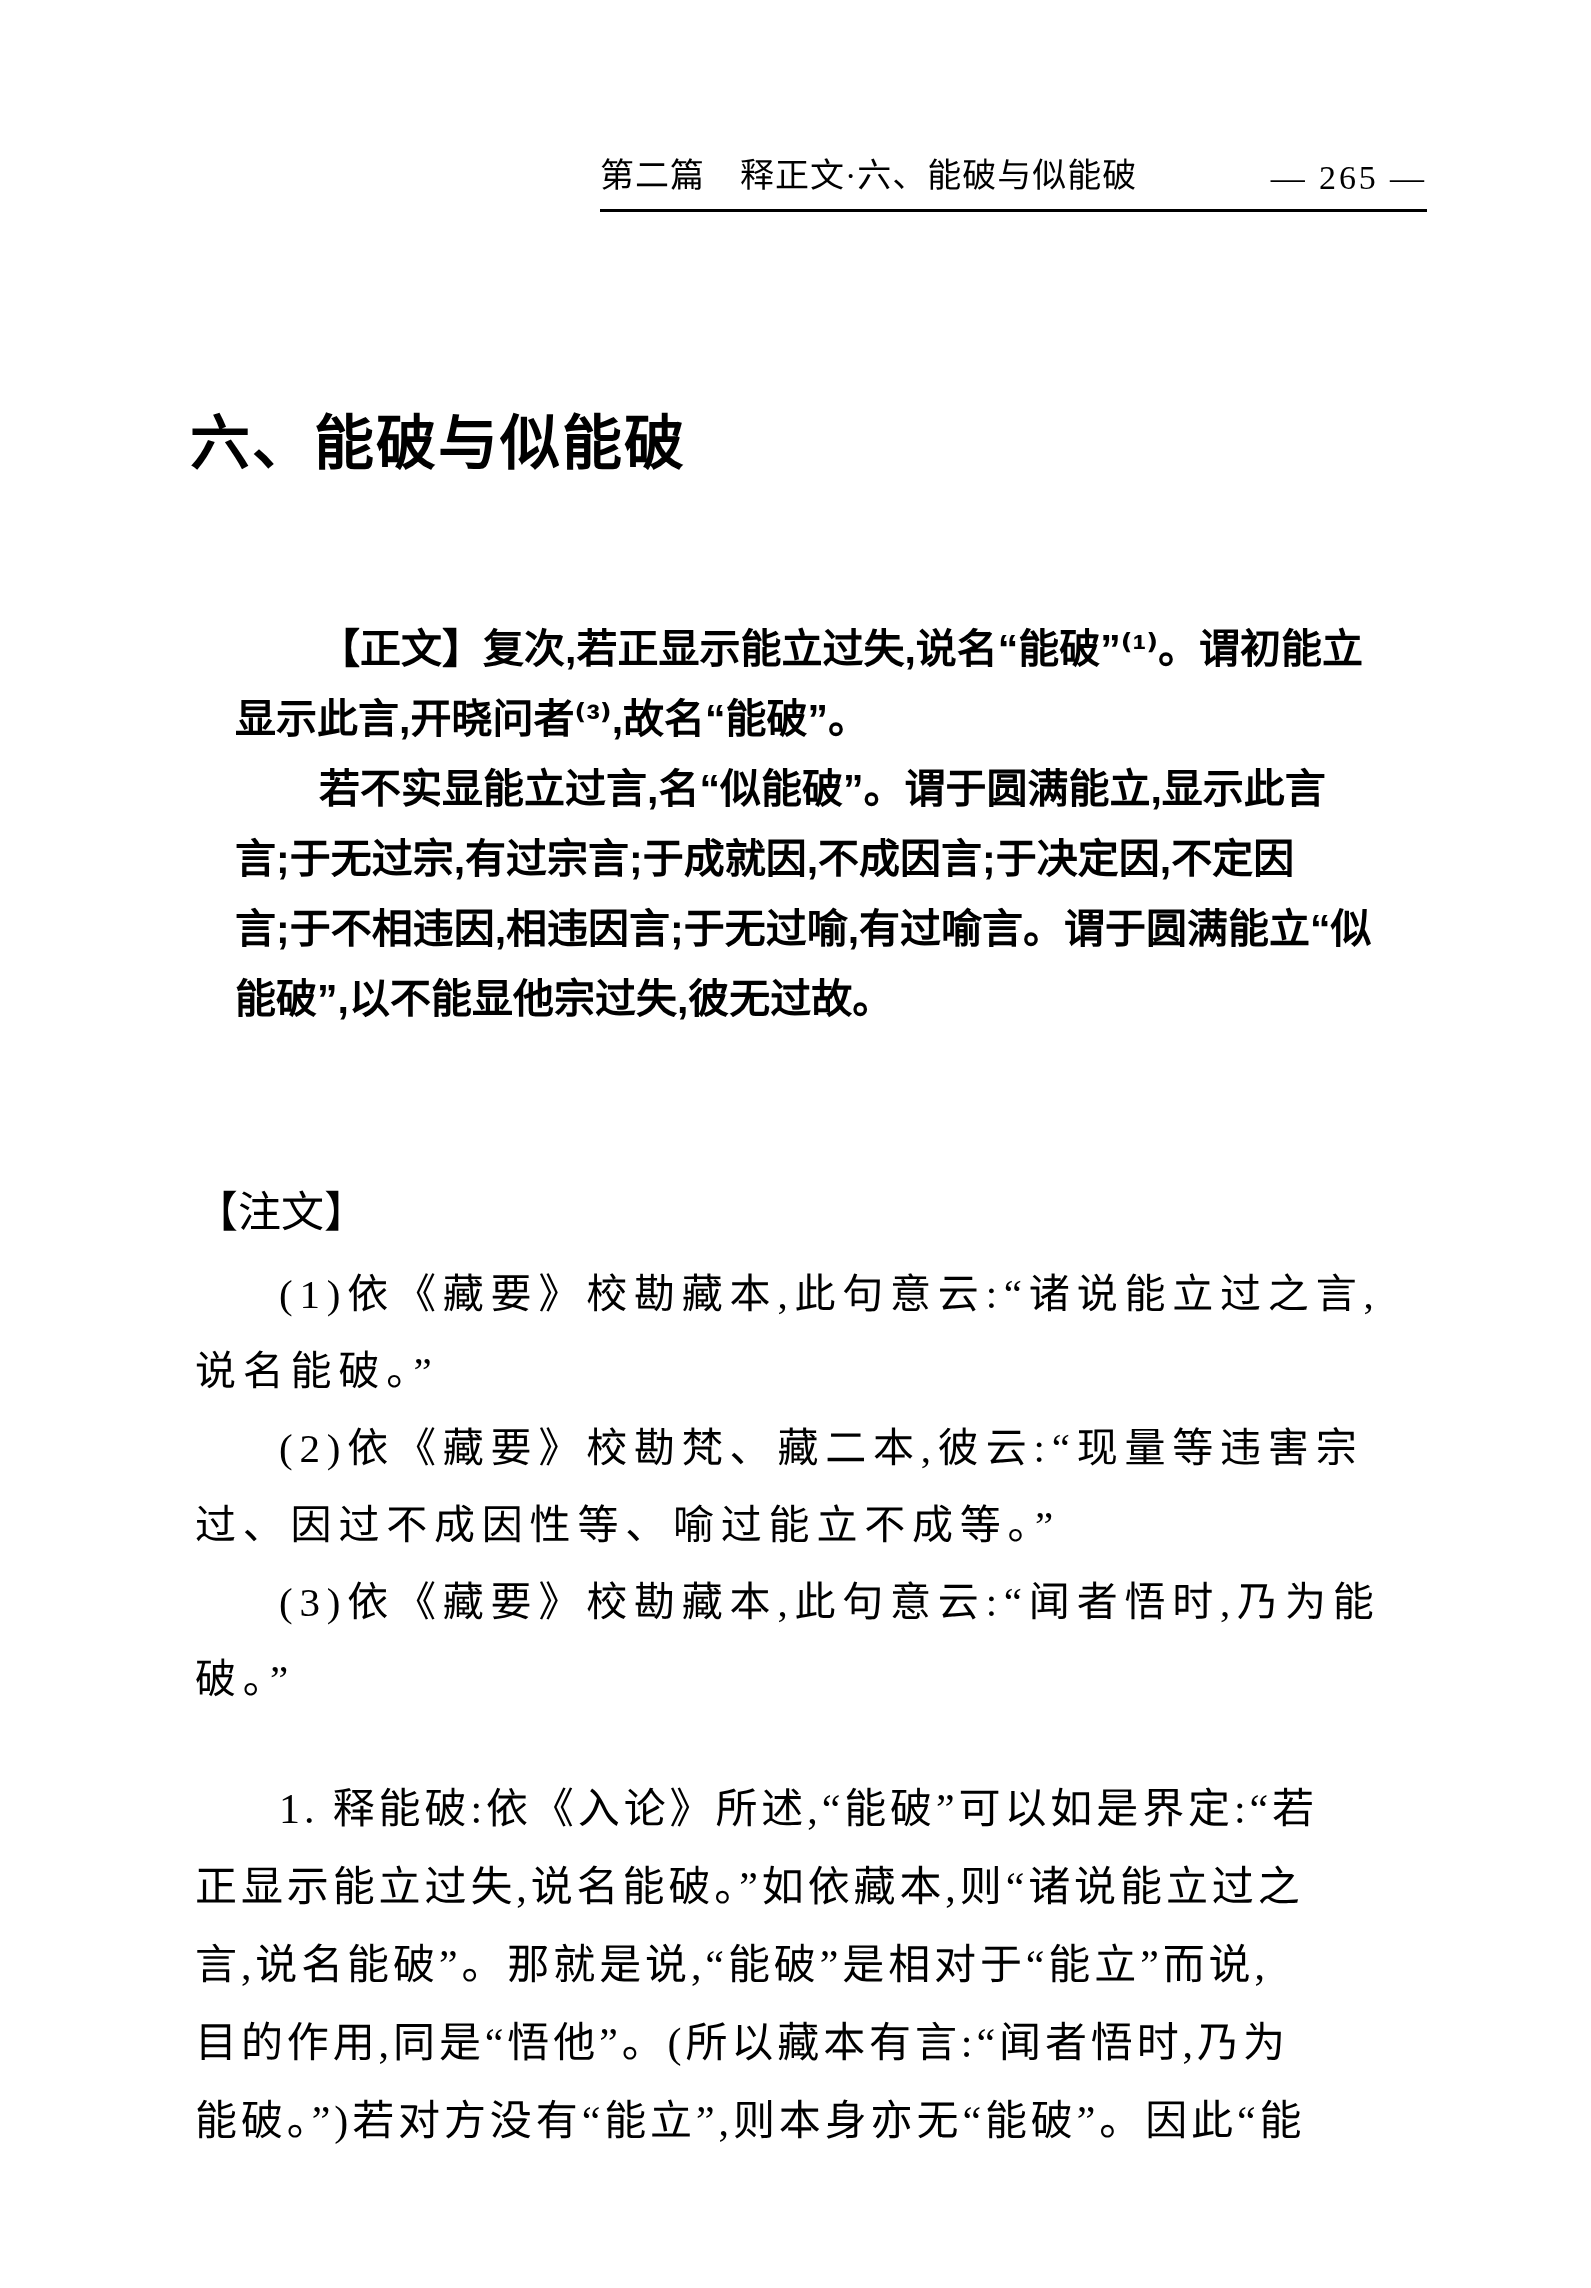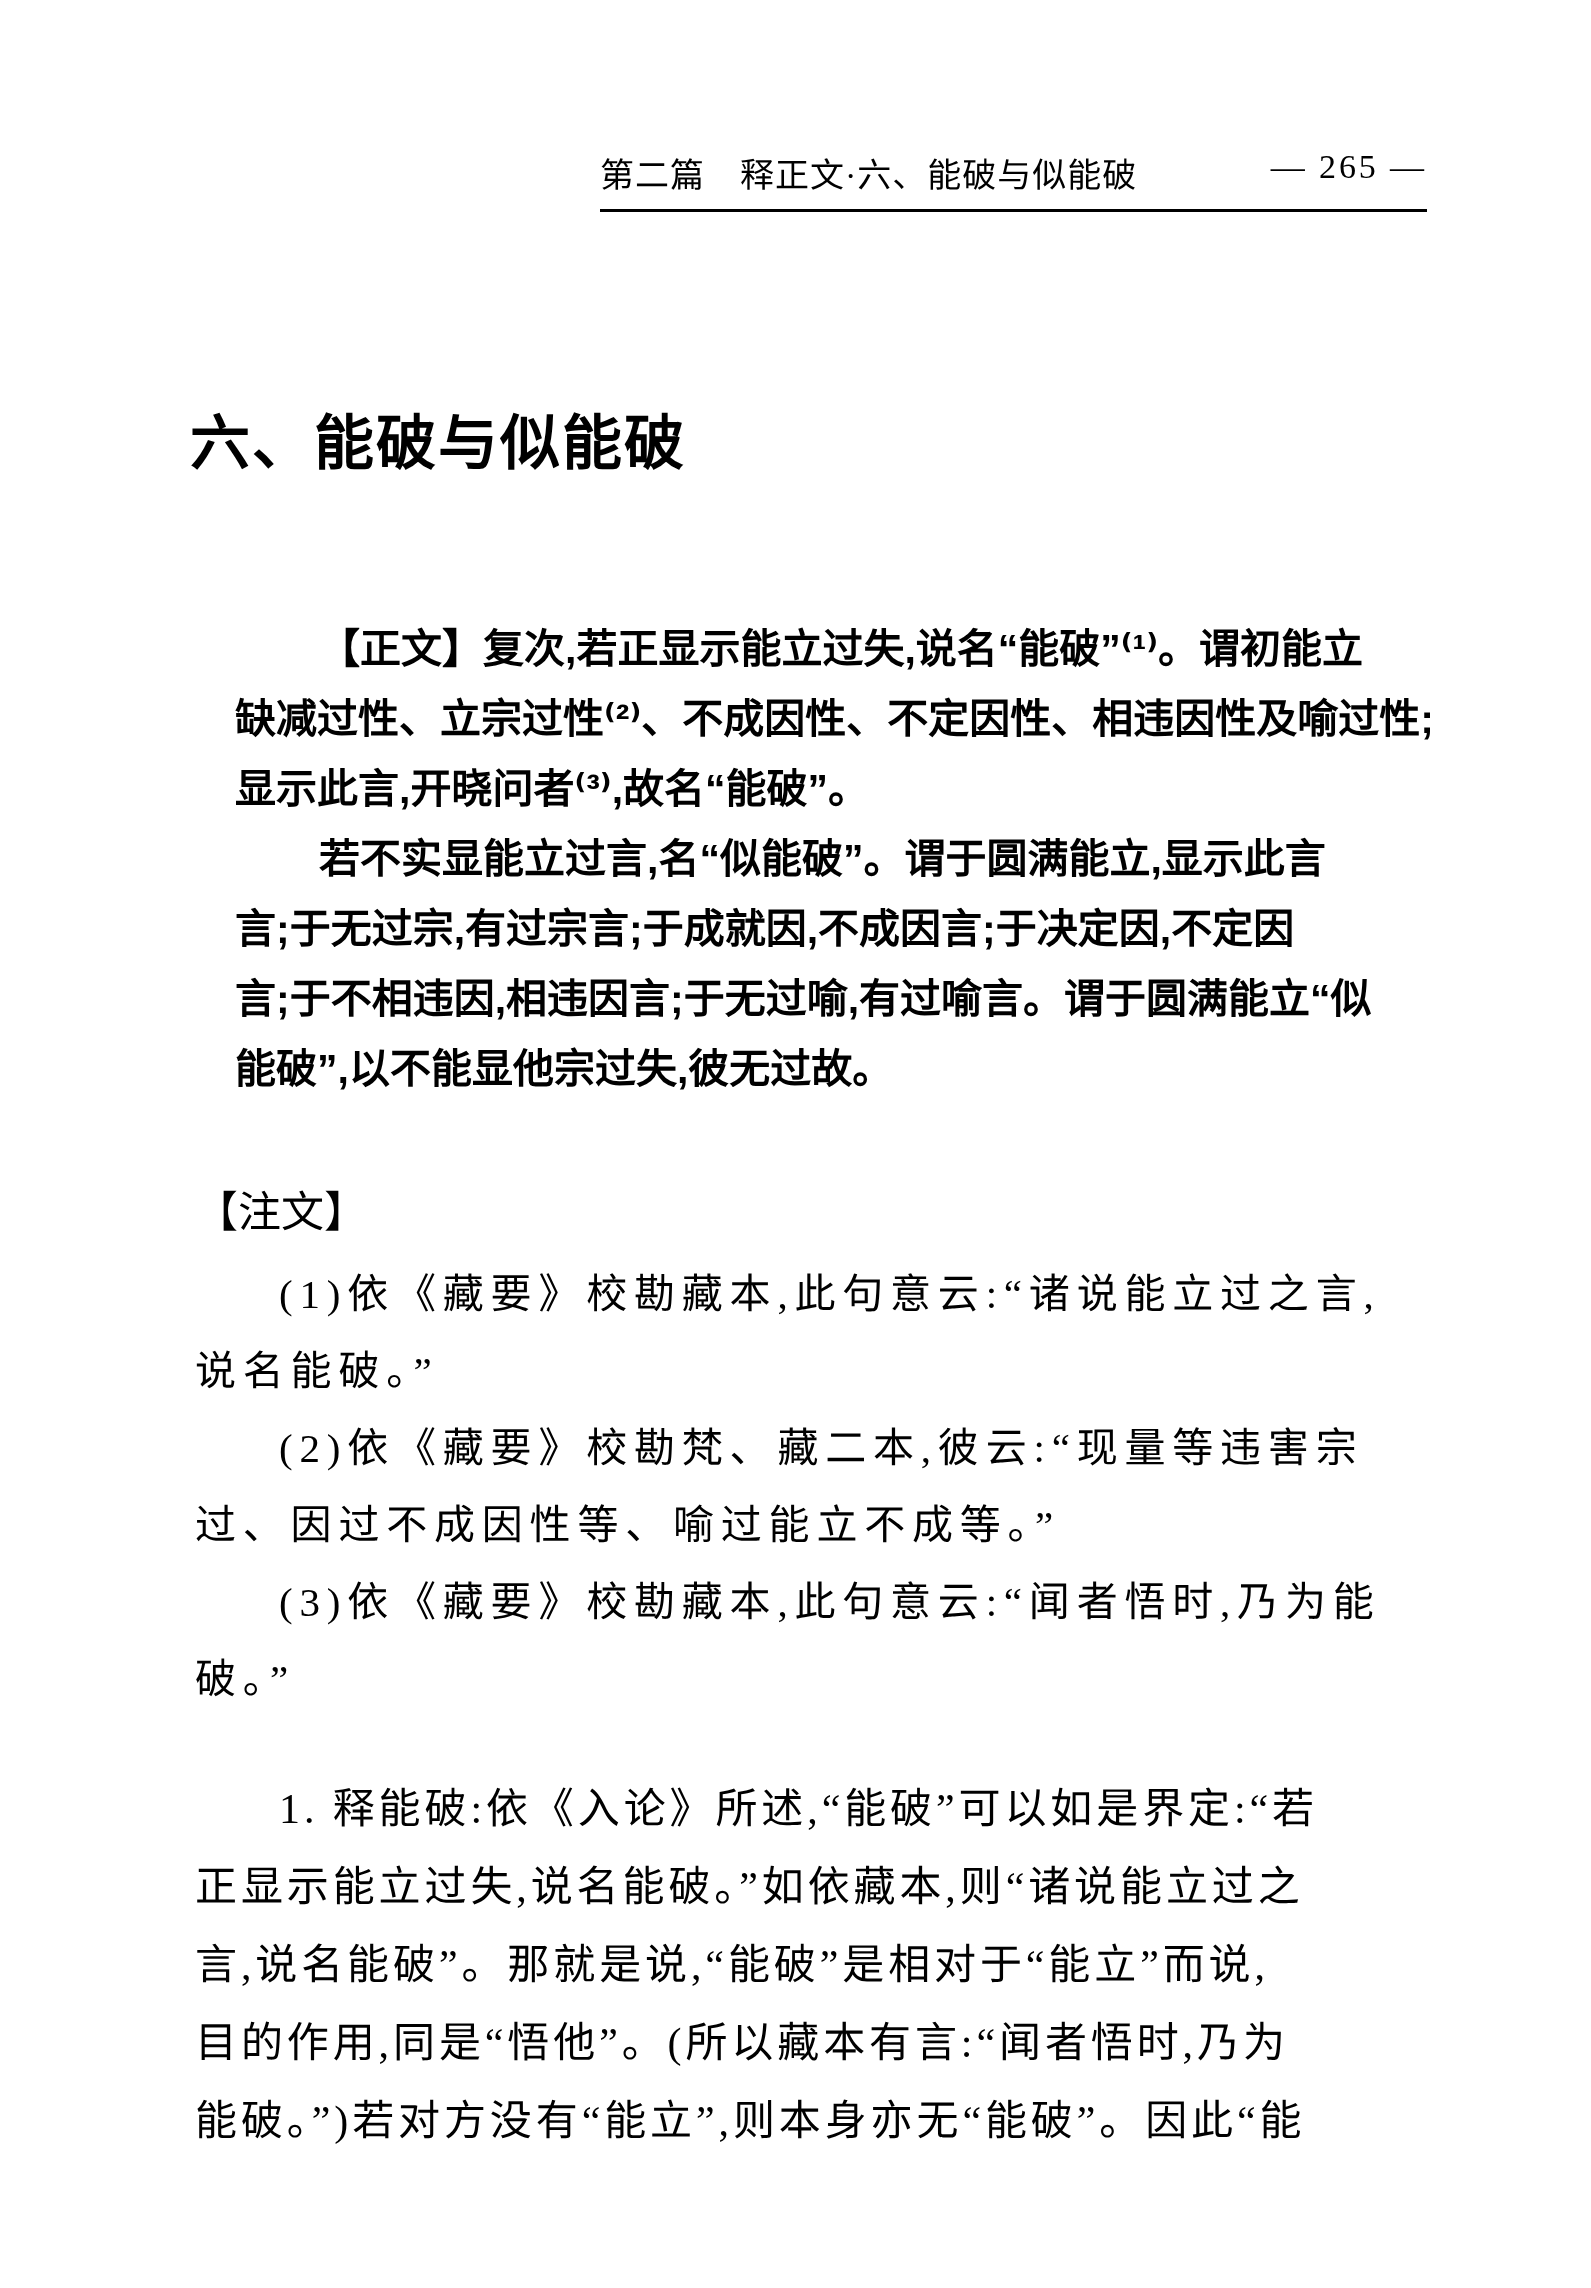--- a/index.html
+++ b/index.html
@@ -21,21 +21,21 @@
   
   .running-header {
     position: absolute;
     left: 600px;
     top: 148px;
     width: 827px;
     padding-bottom: 11.7px;
     border-bottom: 3.9px solid #000;
     display: flex;
     justify-content: space-between;
-    align-items: flex-start;
+    align-items: flex-end;
     font-size: 34px;
     letter-spacing: 1px;
     white-space: nowrap;
   }
   .running-header .folio {
     letter-spacing: 2.9px;
   }
 
   
   .chapter-title {
@@ -114,21 +114,20 @@
 
   <div class="running-header">
     <span class="section">第二篇　释正文·六、能破与似能破</span>
     <span class="folio">— 265 —</span>
   </div>
 
   <h1 class="chapter-title">六、能破与似能破</h1>
 
   <div class="main-text">
     <div class="line indent">【正文】复次,若正显示能立过失,说名“能破”⁽¹⁾。谓初能立</div>
-    <div class="line">缺减过性、立宗过性⁽²⁾、不成因性、不定因性、相违因性及喻过性;</div>
     <div class="line">显示此言,开晓问者⁽³⁾,故名“能破”。</div>
     <div class="line indent">若不实显能立过言,名“似能破”。谓于圆满能立,显示此言</div>
     <div class="line">言;于无过宗,有过宗言;于成就因,不成因言;于决定因,不定因</div>
     <div class="line">言;于不相违因,相违因言;于无过喻,有过喻言。谓于圆满能立“似</div>
     <div class="line">能破”,以不能显他宗过失,彼无过故。</div>
   </div>
 
   <div class="notes">
     <div class="notes-label">【注文】</div>
     <div class="line indent">(1)依《藏要》校勘藏本,此句意云:“诸说能立过之言,</div>

